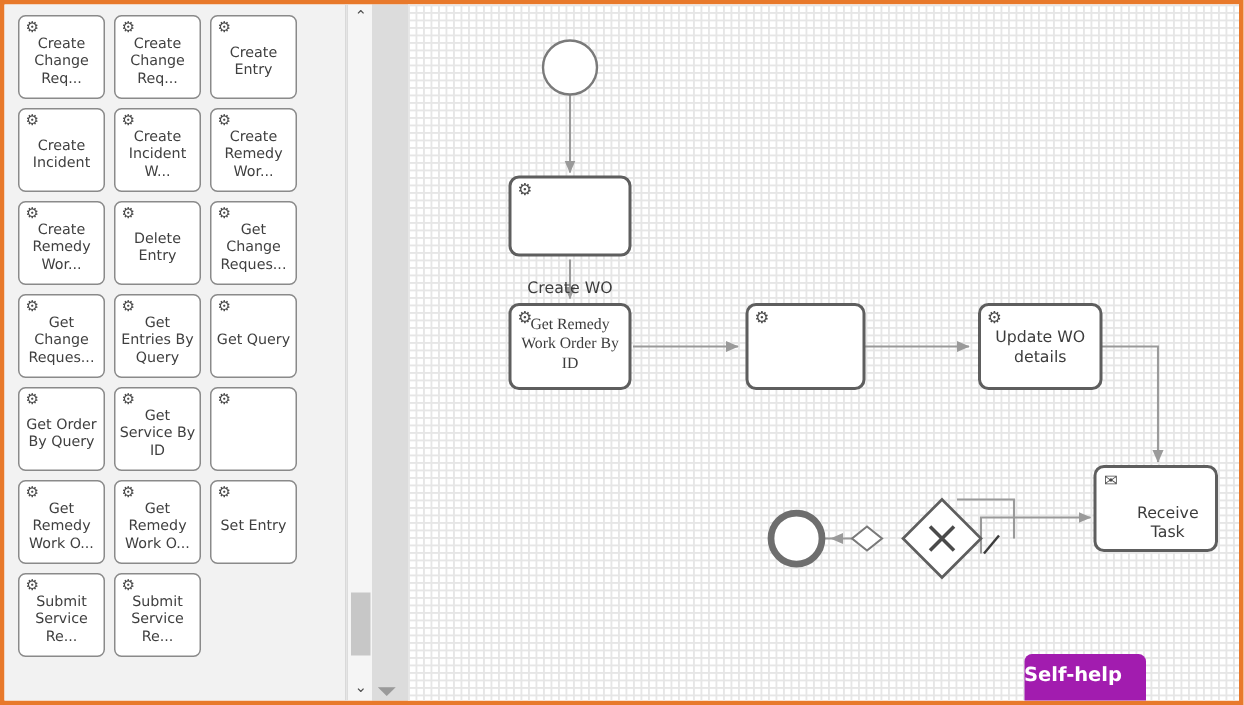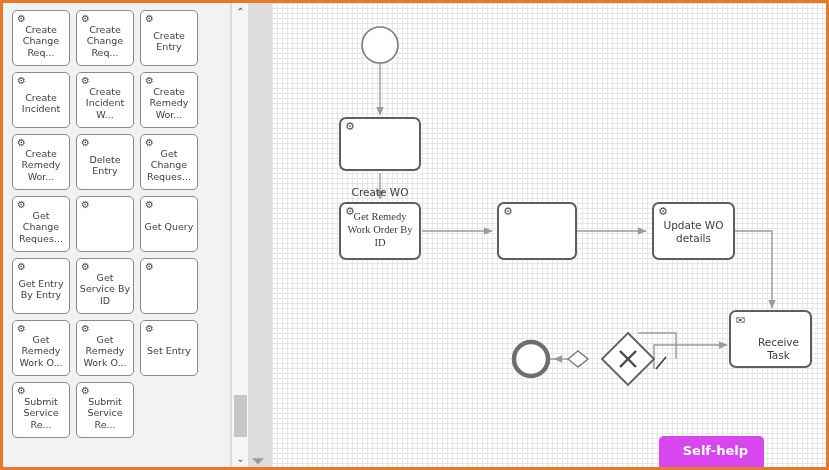--- a/index.html
+++ b/index.html
@@ -98,23 +98,23 @@
     font-size:11px;line-height:12px;color:#4a4a4a;
   }
   .node-text{
     position:absolute;left:0;right:0;
     font-size:10.5px;line-height:13px;color:#3c3c3c;text-align:center;
   }
 
   
   #self-help{
     position:absolute;right:62px;bottom:0px;
-    background:#d946ef;color:#ffffff;
+    background:#a21caf;color:#ffffff;
     font-size:13px;font-weight:bold;
-    padding:7px 16px 9px 24px;
+    padding:7px 16px 9px 0;
     border-radius:5px 5px 0 0;
     cursor:pointer;border:none;
     font-family:"DejaVu Sans","Liberation Sans",sans-serif;
   }
 </style>
 </head>
 <body>
 
 <div id="app">
 
@@ -155,28 +155,29 @@
         <div class="palette-tile">
           <span class="gear">⚙</span>
           <span class="tlabel">Get Change Reques...</span>
         </div>
         <div class="palette-tile">
           <span class="gear">⚙</span>
           <span class="tlabel">Get Change Reques...</span>
         </div>
         <div class="palette-tile">
           <span class="gear">⚙</span>
+          <span class="tlabel">Get Entries By Query</span>
         </div>
         <div class="palette-tile">
           <span class="gear">⚙</span>
           <span class="tlabel">Get Query</span>
         </div>
         <div class="palette-tile">
           <span class="gear">⚙</span>
-          <span class="tlabel">Get Entry By Entry</span>
+          <span class="tlabel">Get Order By Query</span>
         </div>
         <div class="palette-tile">
           <span class="gear">⚙</span>
           <span class="tlabel">Get Service By ID</span>
         </div>
         <div class="palette-tile">
           <span class="gear">⚙</span>
         </div>
         <div class="palette-tile">
           <span class="gear">⚙</span>

